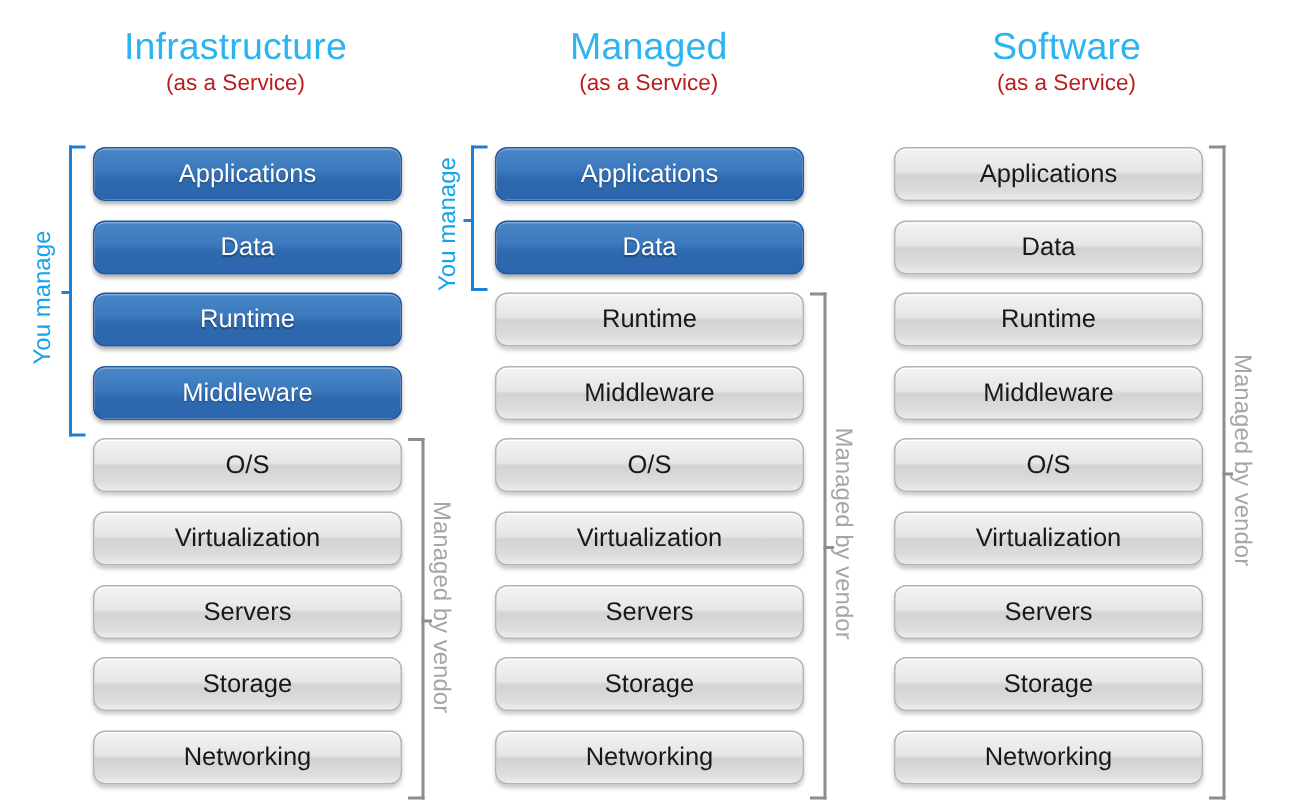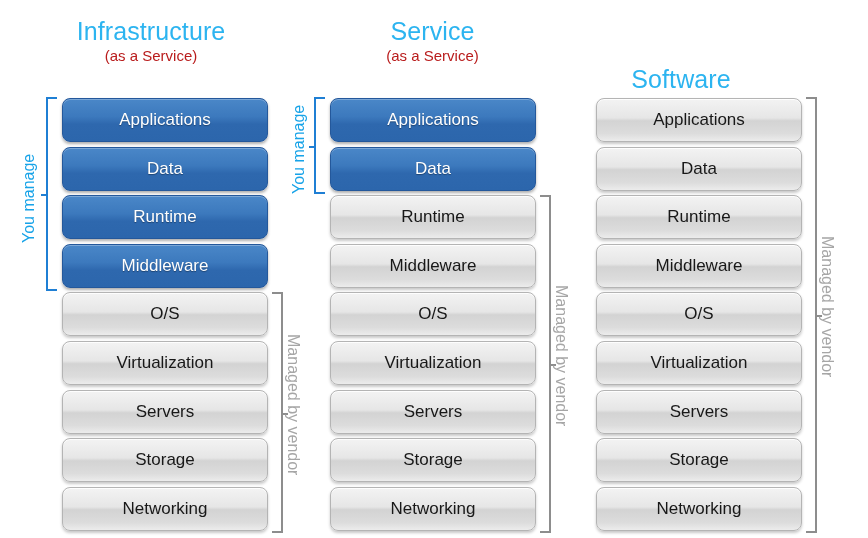--- a/index.html
+++ b/index.html
@@ -27,21 +27,21 @@
     color:#b91c1c;
     line-height:20px;
     white-space:nowrap;
   }
 
   
   .column{position:absolute;top:98px;}
   .row{
     position:absolute;
     left:0;
-    height:44px;
+    height:36px;
     box-sizing:border-box;
     border-radius:8px;
     display:flex;
     align-items:center;
     justify-content:center;
     font-size:17px;
     white-space:nowrap;
   }
   .row.blue{
     background:linear-gradient(to bottom,#4a87c8 0%,#3c79bd 42%,#2e68ae 60%,#2c66ac 100%);
@@ -99,31 +99,31 @@
     
     transform:rotate(90deg);
     color:#a6a6a6;
   }
 </style>
 </head>
 <body>
 
 <div class="canvas">
 
-  <div class="col-header" style="left:8px;top:16px;width:286px;">
+  <div class="col-header" style="left:14px;top:16px;width:286px;">
     <div class="col-title">Infrastructure</div>
     <div class="col-sub">(as a Service)</div>
   </div>
 
   <div class="col-header" style="left:295px;top:16px;width:275px;">
-    <div class="col-title">Service</div>
+    <div class="col-title">Managed</div>
     <div class="col-sub">(as a Service)</div>
   </div>
 
-  <div class="col-header" style="left:542px;top:16px;width:278px;margin-top:48px;">
+  <div class="col-header" style="left:572px;top:16px;width:278px;">
     <div class="col-title">Software</div>
     <div class="col-sub">(as a Service)</div>
   </div>
 
   <div class="column" id="col-iaas" style="left:62px;width:206px;">
     <div class="row blue" style="top:0px;width:206px;">
       <span>Applications</span>
     </div>
     <div class="row blue" style="top:48.6px;width:206px;">
       <span>Data</span>

